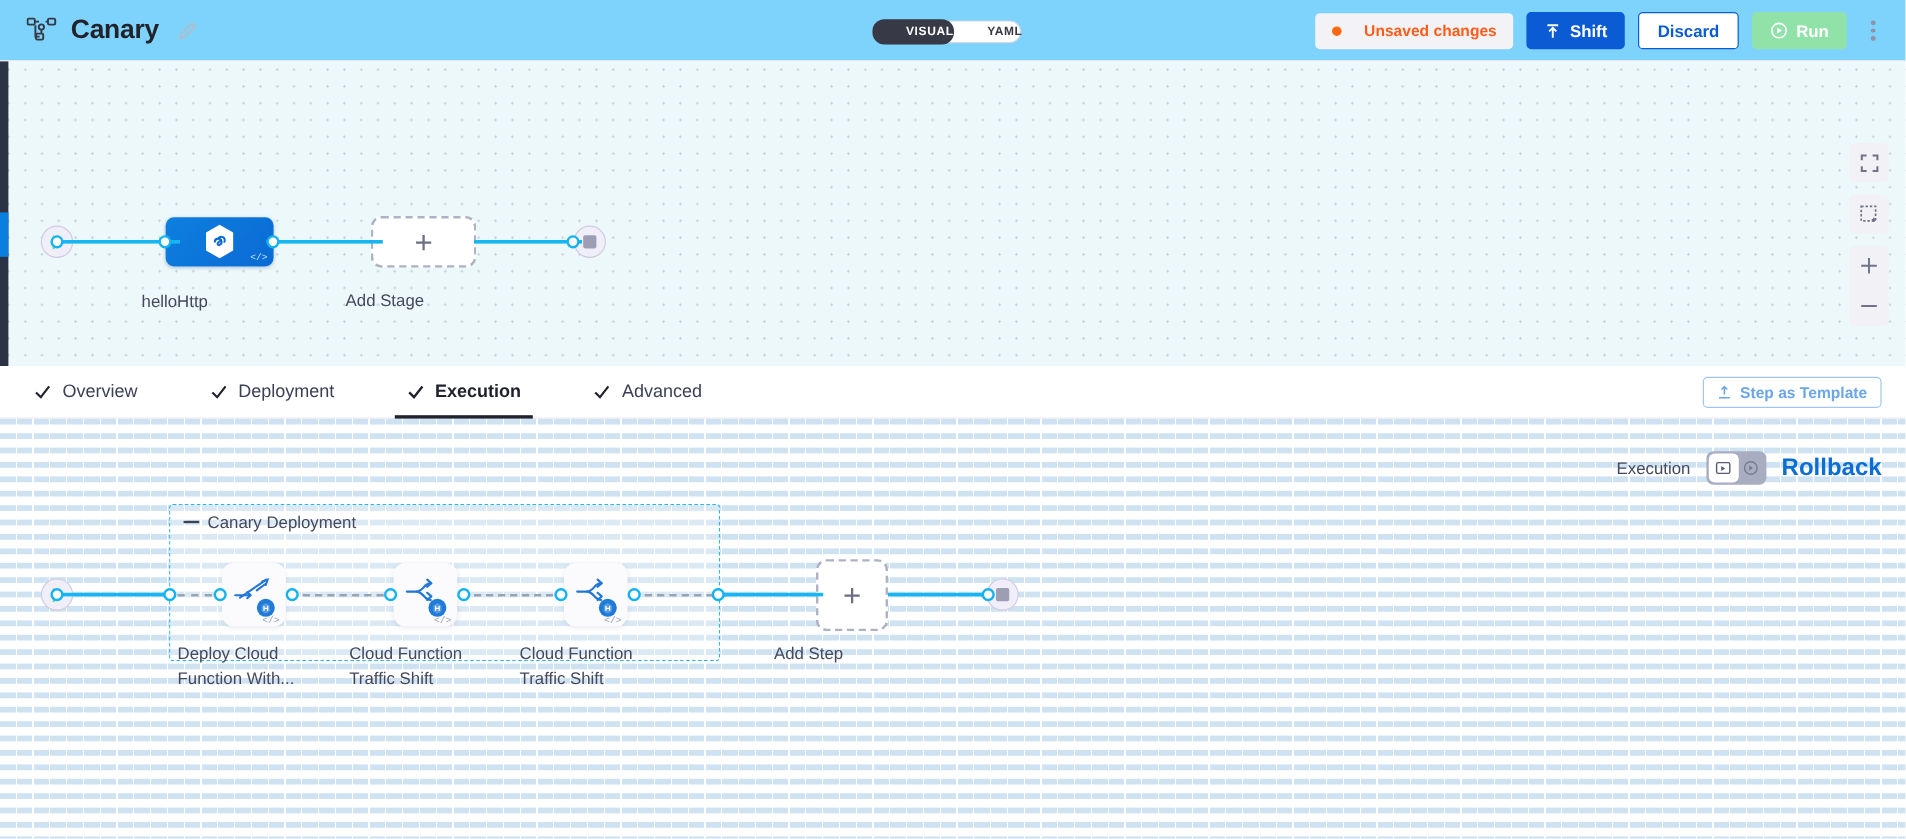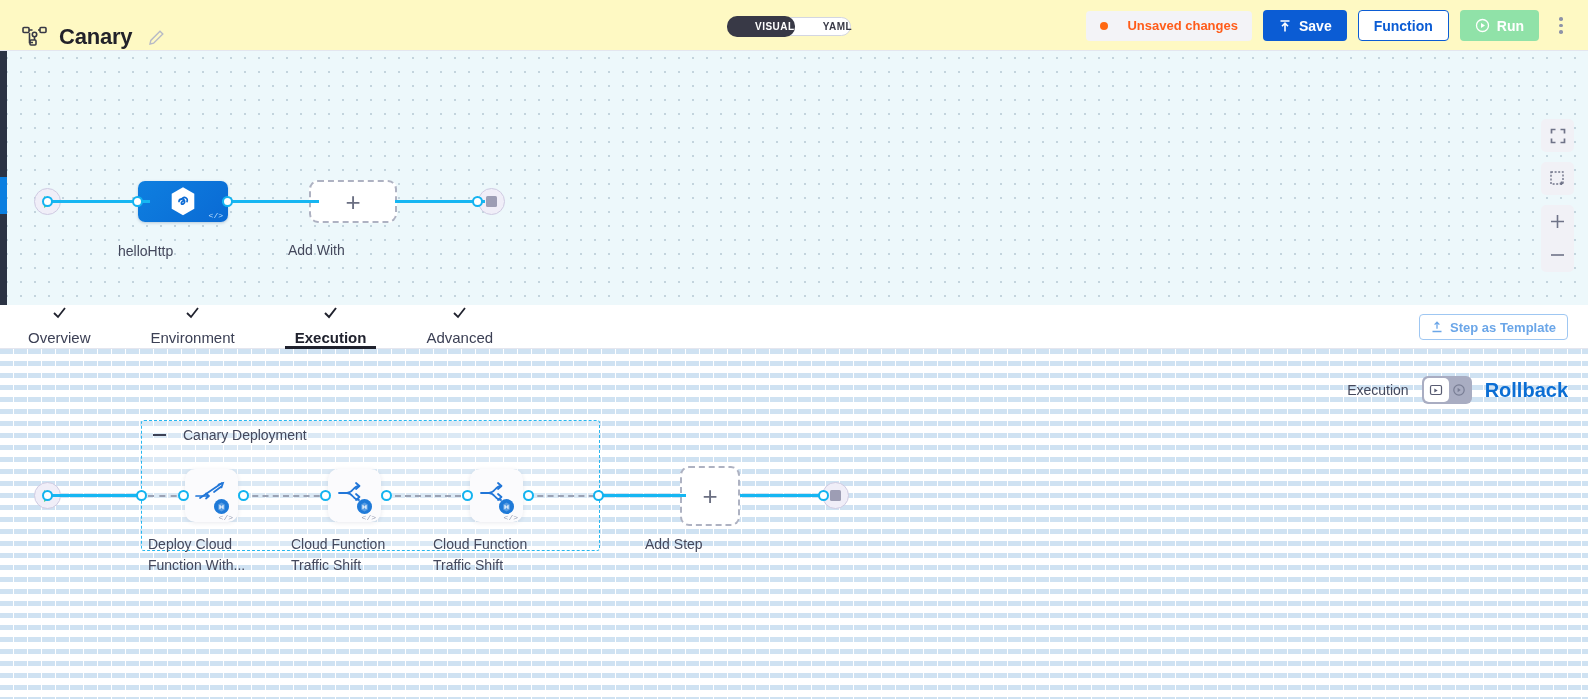--- a/index.html
+++ b/index.html
@@ -7,22 +7,22 @@
     width: 1588px; height: 699px;
     font-family: "Liberation Sans", sans-serif;
     background: #ffffff;
     overflow: hidden;
   }
   #app { position: relative; width: 1588px; height: 699px; }
 
   
   .header {
     position: absolute; top: 0; left: 0; width: 1588px; height: 51px;
-    background: #fef9c3; border-bottom: 1px solid #e4e6ef;
-    display: flex; align-items: flex-end;
+    background: #7dd3fc; border-bottom: 1px solid #e4e6ef;
+    display: flex; align-items: center;
   }
   .hdr-left { display: flex; align-items: center; gap: 11px; padding-left: 22px; }
   .pipeline-glyph { width: 26px; height: 22px; color: #383946; flex: 0 0 auto; }
   .page-title {
     font-size: 22px; font-weight: bold; color: #22222a; letter-spacing: -0.2px;
   }
   .edit-pencil { width: 17px; height: 17px; color: #b7bac6; margin-left: 5px; cursor: pointer; }
 
   
   .view-toggle {
@@ -137,21 +137,21 @@
   
   .tabs-bar {
     position: absolute; top: 305px; left: 0; width: 1588px; height: 44px;
     background: #ffffff; border-bottom: 1px solid #e4e6ef;
     display: flex; align-items: center;
   }
   .tabs { display: flex; align-items: stretch; height: 44px; padding-left: 28px; }
   .tab {
     display: flex; align-items: center; gap: 9px; height: 44px;
     padding: 0 27px 0 0; margin-right: 33px; cursor: pointer;
-    font-size: 15px; color: #3c4055; position: relative; flex-direction: column;
+    font-size: 15px; color: #3c4055; position: relative;
   }
   .tab.active { font-weight: bold; color: #20222e; }
   .tab.active::after {
     content: ""; position: absolute; left: -10px; right: 17px; bottom: 0;
     height: 2.5px; background: #20222e;
   }
   .tick { width: 15px; height: 15px; color: #20222e; flex: 0 0 auto; }
   .save-template {
     position: absolute; right: 20px; top: 9px; height: 26px; padding: 0 11px;
     border: 1px solid #9fc7f2; border-radius: 4px; background: #ffffff;
@@ -190,21 +190,21 @@
     width: 22px; height: 24px; display: flex; align-items: center;
     justify-content: center; color: #787d94;
   }
   .rollback-link { font-size: 20px; font-weight: bold; color: #0b6ed4; cursor: pointer; }
 
   .group-box {
     position: absolute; border: 1.5px dashed #27b7f0; border-radius: 3px;
     background: rgba(255,255,255,0.25);
   }
   .group-title {
-    position: absolute; display: flex; align-items: center; gap: 17px;
+    position: absolute; display: flex; align-items: center; gap: 7px;
     font-size: 14px; color: #44485c; white-space: nowrap;
   }
   .collapse-dash { width: 13px; height: 2px; background: #3d4256; display: block; }
 
   .step-node {
     position: absolute; width: 53px; height: 53px; border-radius: 10px;
     background: #fbfbfd; box-shadow: 0 1px 4px rgba(40,50,90,0.10);
     cursor: pointer;
   }
   .step-ico { position: absolute; left: 9px; top: 11px; width: 36px; height: 26px; color: #2176d8; }
@@ -251,24 +251,24 @@
       <div class="unsaved-pill">
         <span class="dot-orange"></span>
         <span>Unsaved changes</span>
       </div>
       <div class="btn btn-save">
         <span style="display:flex">
           <svg width="14" height="14" viewBox="0 0 14 14" fill="none" stroke="#fff" stroke-width="1.6">
             <path d="M2.5 2h9M7 12.5V4.5M4 7.2L7 4.2l3 3"></path>
           </svg>
         </span>
-        <span>Save</span>
+        <span>Shift</span>
       </div>
       <div class="btn btn-discard">
-        <span>Function</span>
+        <span>Discard</span>
       </div>
       <div class="btn btn-run">
         <span style="display:flex">
           <svg width="15" height="15" viewBox="0 0 15 15" fill="none" stroke="#fff" stroke-width="1.3">
             <circle cx="7.5" cy="7.5" r="6"></circle>
             <path d="M6 5l4 2.5L6 10z" fill="#fff" stroke="none"></path>
           </svg>
         </span>
         <span>Run</span>
       </div>
@@ -302,21 +302,21 @@
       </span>
       <span class="code-badge">&lt;/&gt;</span>
     </div>
     <div class="port" style="left:132px; top:145px;"></div>
     <div class="port" style="left:222px; top:145px;"></div>
     <div class="node-label" style="left:118px; top:190px; width:130px;">helloHttp</div>
 
     <div class="node-dashed" style="left:309px; top:129px; width:88px; height:43px;">
       <span>+</span>
     </div>
-    <div class="node-label" style="left:288px; top:189px; width:130px;">Add With</div>
+    <div class="node-label" style="left:288px; top:189px; width:130px;">Add Stage</div>
 
     <div class="port" style="left:472px; top:145px;"></div>
     <div class="endcap" style="left:478px; top:137px;">
       <span class="sq-stop"></span>
     </div>
 
     <div class="canvas-controls">
       <div class="cc-box">
         <svg width="16" height="16" viewBox="0 0 16 16" fill="none" stroke="currentColor" stroke-width="1.7">
           <path d="M1.5 5.5v-4h4M14.5 5.5v-4h-4M1.5 10.5v4h4M14.5 10.5v4h-4"></path>
@@ -348,21 +348,21 @@
       <div class="tab">
         <span class="tick"><svg viewBox="0 0 15 15" fill="none" stroke="currentColor" stroke-width="1.8">
               <path d="M2 8l4 4 7-9"></path>
             </svg></span>
         <span>Overview</span>
       </div>
       <div class="tab">
         <span class="tick"><svg viewBox="0 0 15 15" fill="none" stroke="currentColor" stroke-width="1.8">
               <path d="M2 8l4 4 7-9"></path>
             </svg></span>
-        <span>Environment</span>
+        <span>Deployment</span>
       </div>
       <div class="tab active">
         <span class="tick"><svg viewBox="0 0 15 15" fill="none" stroke="currentColor" stroke-width="2">
               <path d="M2 8l4 4 7-9"></path>
             </svg></span>
         <span>Execution</span>
       </div>
       <div class="tab">
         <span class="tick"><svg viewBox="0 0 15 15" fill="none" stroke="currentColor" stroke-width="1.8">
               <path d="M2 8l4 4 7-9"></path>

